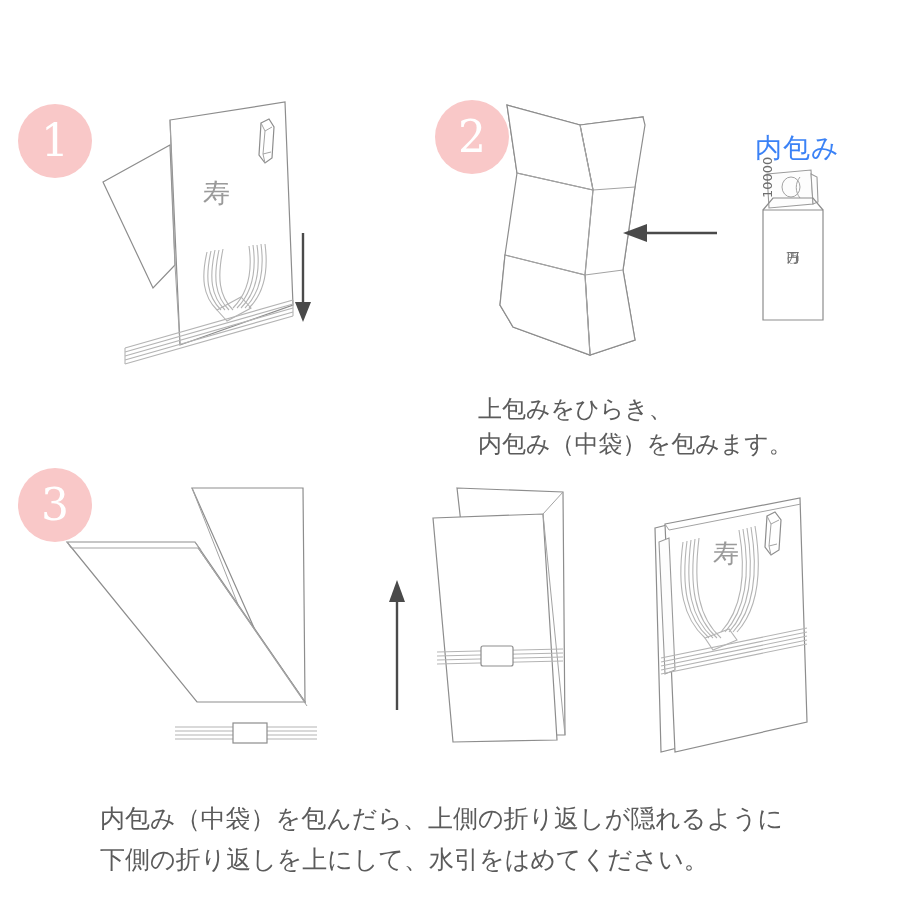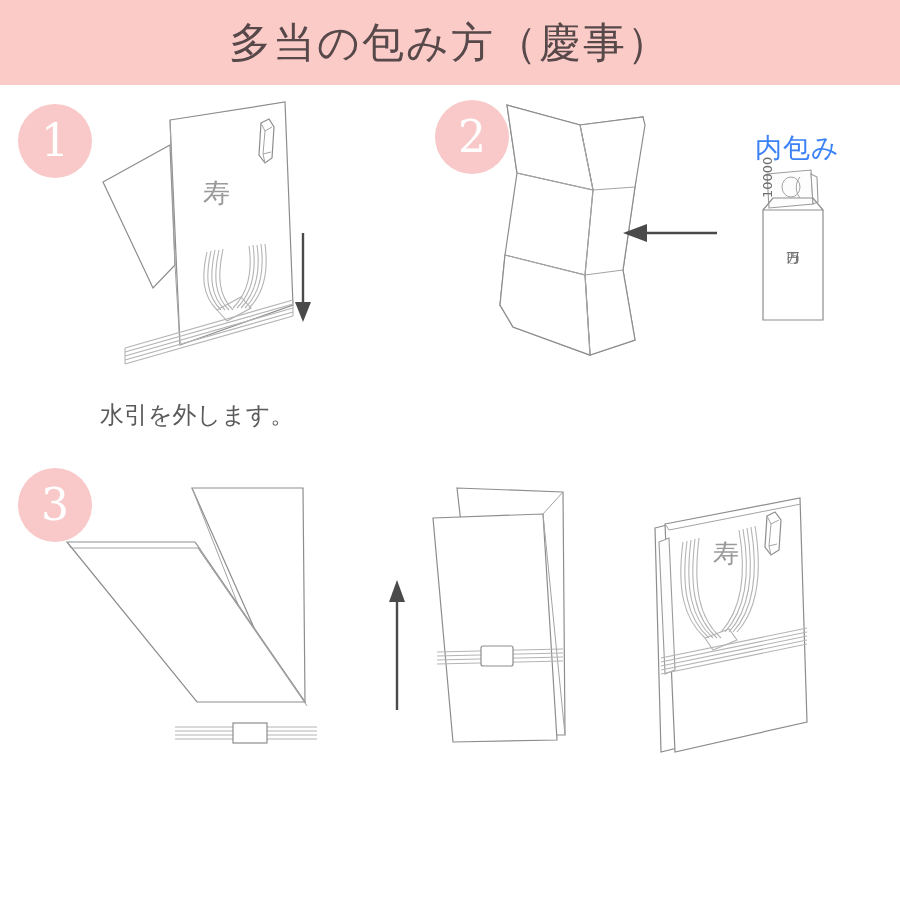--- a/index.html
+++ b/index.html
@@ -78,23 +78,20 @@
   .kotobuki{
     fill:#9a9a9a;font-family:"DejaVu Sans",sans-serif;
   }
   .yen-txt{fill:#6e6e6e;font-family:"DejaVu Sans",sans-serif;font-size:13px;}
 </style>
 </head>
 <body>
 
 <div class="page">
 
-  <div class="banner">
-    <div class="banner-title">多当の包み方（慶事）</div>
-  </div>
 
   <div class="step-num" id="step1-num">1</div>
 
   <div class="fig" id="fig1">
     <svg width="260" height="280" viewBox="0 0 260 280">
 
       <polygon class="pap" points="28,82 95,45 100,165 78,188"></polygon>
 
       <polygon class="pap" points="95,20 210,2 218,205 105,245"></polygon>
 
@@ -132,21 +129,20 @@
         <path d="M218,200 L218,216"></path>
       </g>
 
       <g>
         <line class="arrow-line" x1="228" y1="133" x2="228" y2="205"></line>
         <polygon class="arrow" points="220,202 236,202 228,222"></polygon>
       </g>
     </svg>
   </div>
 
-  <div class="caption" id="cap1">水引を外します。</div>
 
   <div class="step-num" id="step2-num">2</div>
 
   <div class="fig" id="fig2">
     <svg width="290" height="270" viewBox="0 0 290 270">
 
       <path class="pap" d="M12,10 L22,78 L10,160 L5,210 L18,232 L95,260 L140,245 L128,175 L140,92 L148,22 L85,30 Z"></path>
 
       <path class="pap" d="M85,30 L148,22 L150,30 L140,92 L128,175 L140,245 L95,260 L90,180 L98,95 Z"></path>
 
@@ -185,20 +181,22 @@
       </g>
 
       <polygon class="pap" points="18,80 78,80 78,190 18,190"></polygon>
 
       <path class="ln" d="M18,80 L28,68 L68,68 L78,80"></path>
 
       <text class="yen-txt" x="48" y="112" font-size="15" writing-mode="tb">〇万円</text>
     </svg>
   </div>
 
+  <div class="caption" id="cap2">上包みをひらき、
+内包み（中袋）を包みます。</div>
 
   <div class="step-num" id="step3-num">3</div>
 
   <div class="fig" id="fig3a">
     <svg width="290" height="290" viewBox="0 0 290 290">
 
       <polygon class="pap" points="137,8 248,8 250,222 200,150"></polygon>
       <path class="ln-thin" d="M137,8 L195,155 L250,222"></path>
 
       <polygon class="pap" points="12,62 140,62 250,222 142,222"></polygon>
@@ -281,14 +279,16 @@
         <path d="M104,50 C112,96 106,130 86,152"></path>
         <path d="M108,49 C116,96 110,130 90,152"></path>
         <path d="M112,48 C120,96 114,130 94,152"></path>
         <path d="M116,47 C124,96 118,130 98,152"></path>
         <path d="M120,46 C128,96 122,130 102,152"></path>
         <path d="M70,158 L94,149 L102,160 L78,170 Z"></path>
       </g>
     </svg>
   </div>
 
+  <div class="caption" id="cap-bottom">内包み（中袋）を包んだら、上側の折り返しが隠れるように
+下側の折り返しを上にして、水引をはめてください。</div>
 
 </div>
 
 </body></html>

